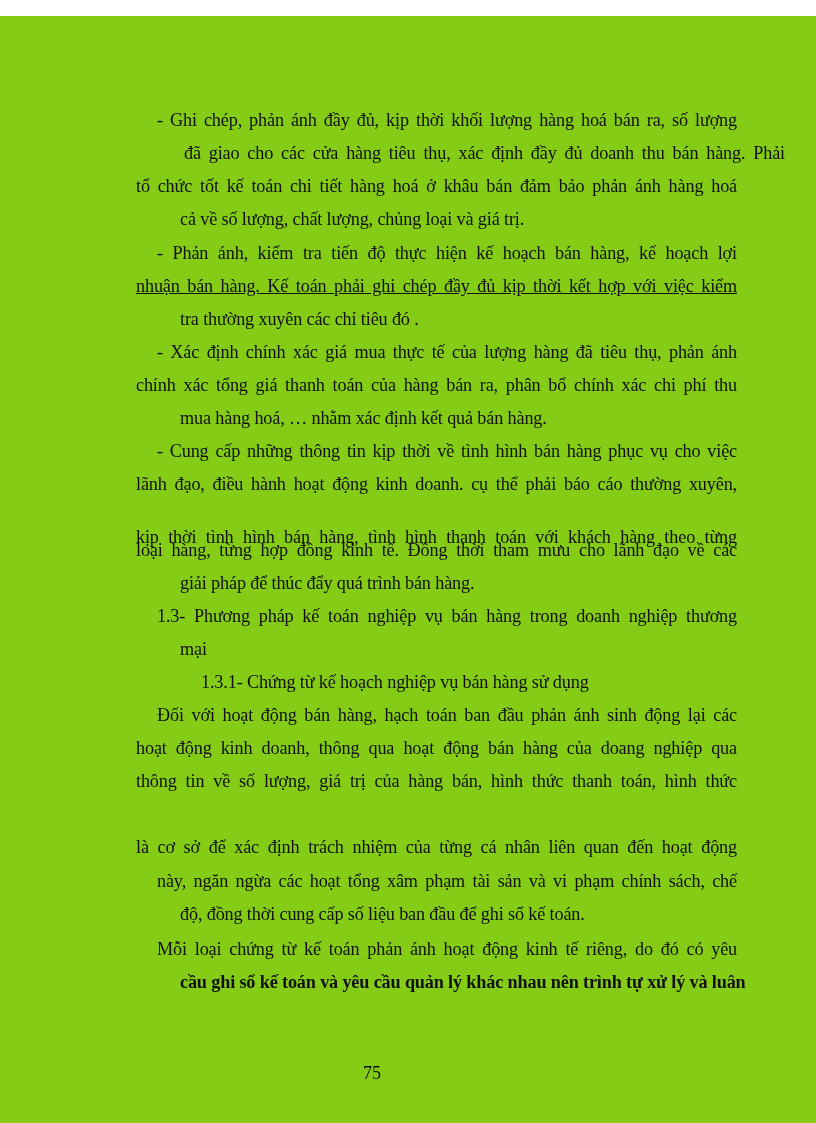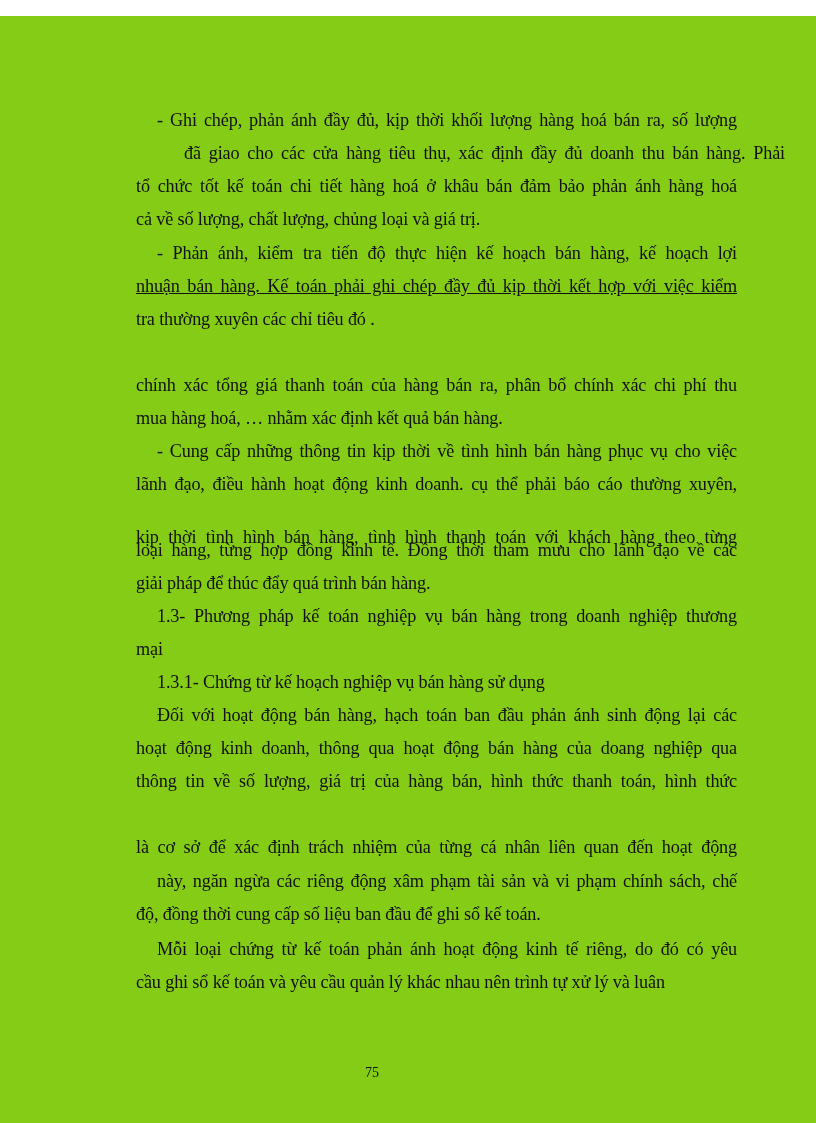--- a/index.html
+++ b/index.html
@@ -34,28 +34,29 @@
       text-align: justify;
       text-align-last: justify;
       letter-spacing: -0.15px;
     }
     .line.indent {
       left: 157px;
       width: 580px;
     }
     .line.last {
       text-align-last: left;
+      margin-left: 44px;
     }
     .page-number {
       position: absolute;
       top: 1045px;
       left: 0;
       width: 744px;
       text-align: center;
-      font-size: 14px;
+      font-size: 18px;
       line-height: 24px;
     }
     .page-bottom-border {
       position: absolute;
       left: 24px;
       width: 768px;
       top: 1121px;
       height: 0;
       border-top: 1px dotted #d8d0dc;
     }
@@ -67,40 +68,41 @@
 
   <div class="line indent" style="top:91px;">- Ghi chép, phản ánh đầy đủ, kịp thời khối lượng hàng hoá bán ra, số lượng</div>
   <div class="line" style="top:124px;margin-left:48px;">đã giao cho các cửa hàng tiêu thụ, xác định đầy đủ doanh thu bán hàng. Phải</div>
   <div class="line" style="top:157px;">tổ chức tốt kế toán chi tiết hàng hoá ở khâu bán đảm bảo phản ánh hàng hoá</div>
   <div class="line last" style="top:190px;">cả về số lượng, chất lượng, chủng loại và giá trị.</div>
 
   <div class="line indent" style="top:224px;">- Phản ánh, kiểm tra tiến độ thực hiện kế hoạch bán hàng, kế hoạch lợi</div>
   <div class="line" style="top:257px;text-decoration:underline;">nhuận bán hàng. Kế toán phải ghi chép đầy đủ kịp thời kết hợp với việc kiểm</div>
   <div class="line last" style="top:290px;">tra thường xuyên các chỉ tiêu đó .</div>
 
+  <div class="line indent" style="top:323px;">- Xác định chính xác giá mua thực tế của lượng hàng đã tiêu thụ, phản ánh</div>
   <div class="line" style="top:356px;">chính xác tổng giá thanh toán của hàng bán ra, phân bổ chính xác chi phí thu</div>
   <div class="line last" style="top:389px;">mua hàng hoá, … nhằm xác định kết quả bán hàng.</div>
 
   <div class="line indent" style="top:422px;">- Cung cấp những thông tin kịp thời về tình hình bán hàng phục vụ cho việc</div>
   <div class="line" style="top:455px;">lãnh đạo, điều hành hoạt động kinh doanh. cụ thể phải báo cáo thường xuyên,</div>
   <div class="line" style="top:488px;margin-top:20px;">kịp thời tình hình bán hàng, tình hình thanh toán với khách hàng theo từng</div>
   <div class="line" style="top:521px;">loại hàng, từng hợp đồng kinh tế. Đồng thời tham mưu cho lãnh đạo về các</div>
   <div class="line last" style="top:554px;">giải pháp để thúc đẩy quá trình bán hàng.</div>
 
   <div class="line indent" style="top:587px;">1.3- Phương pháp kế toán nghiệp vụ bán hàng trong   doanh nghiệp thương</div>
   <div class="line last" style="top:620px;">mại</div>
 
   <div class="line indent last" style="top:653px;">1.3.1- Chứng từ kế hoạch nghiệp vụ bán hàng sử dụng</div>
 
   <div class="line indent" style="top:686px;">Đối với hoạt động bán hàng, hạch toán ban đầu phản ánh sinh động lại các</div>
   <div class="line" style="top:719px;">hoạt động kinh doanh, thông qua hoạt động bán hàng của doang nghiệp qua</div>
   <div class="line" style="top:752px;">thông tin về số lượng, giá trị của hàng bán, hình thức thanh toán, hình thức</div>
   <div class="line" style="top:818px;">là cơ sở để xác định trách nhiệm của từng cá nhân liên quan đến hoạt động</div>
-  <div class="line indent" style="top:852px;">này, ngăn ngừa các riêng động xâm phạm tài sản và vi phạm chính sách, chế</div>
+  <div class="line indent" style="top:852px;">này, ngăn ngừa các hoạt tổng xâm phạm tài sản và vi phạm chính sách, chế</div>
   <div class="line last" style="top:885px;">độ, đồng thời cung cấp số liệu ban đầu để ghi sổ kế toán.</div>
 
   <div class="line indent" style="top:920px;">Mỗi loại chứng từ kế toán phản ánh hoạt động kinh tế riêng, do đó có yêu</div>
-  <div class="line last" style="top:953px;">cầu ghi sổ kế toán và yêu cầu quản lý khác nhau nên trình tự xử lý và luân</div>
+  <div class="line last" style="top:953px;font-weight:bold;">cầu ghi sổ kế toán và yêu cầu quản lý khác nhau nên trình tự xử lý và luân</div>
 
   <div class="page-number">75</div>
 
   <div class="page-bottom-border"></div>
 </div>
 
 </body></html>

